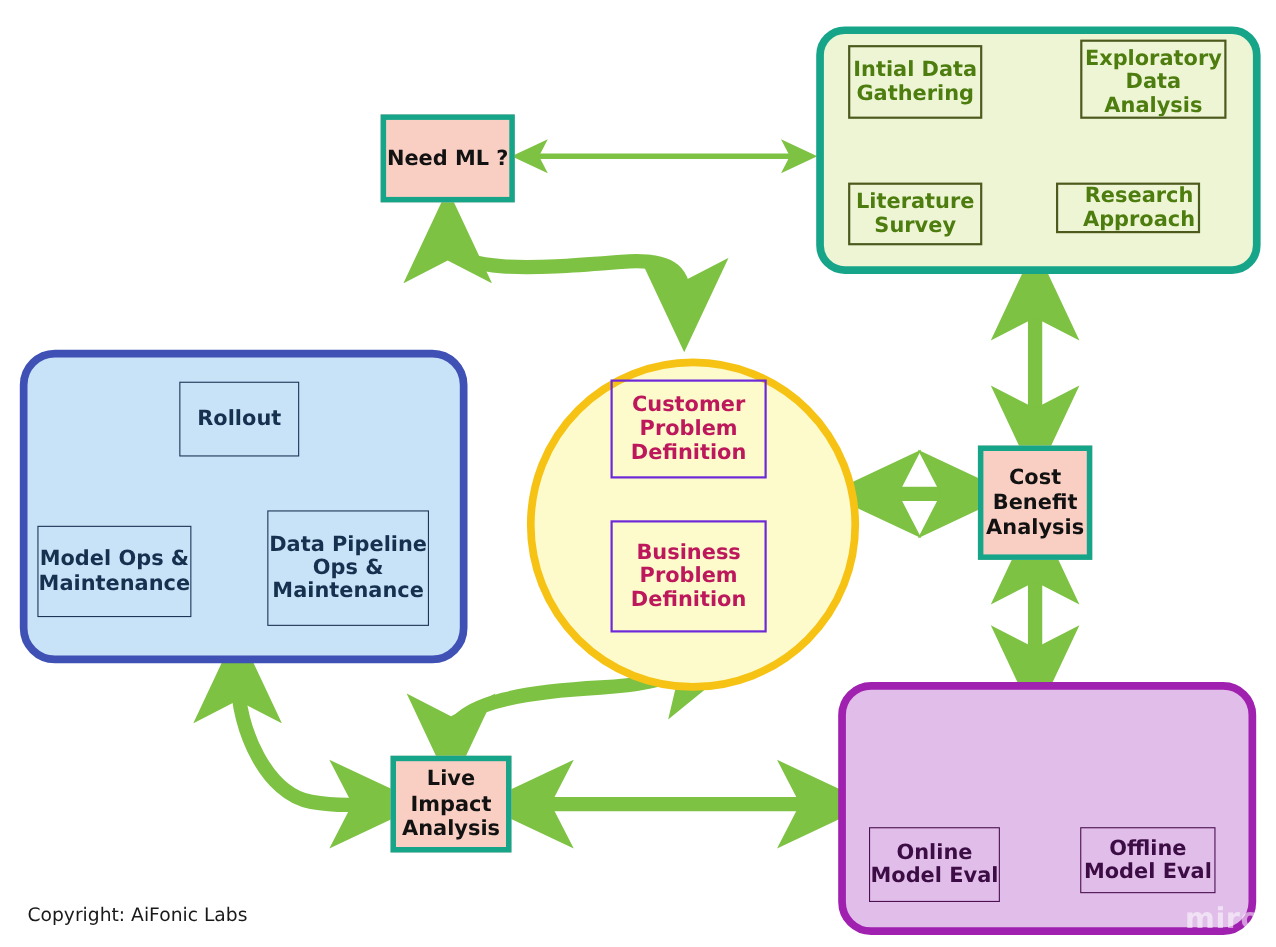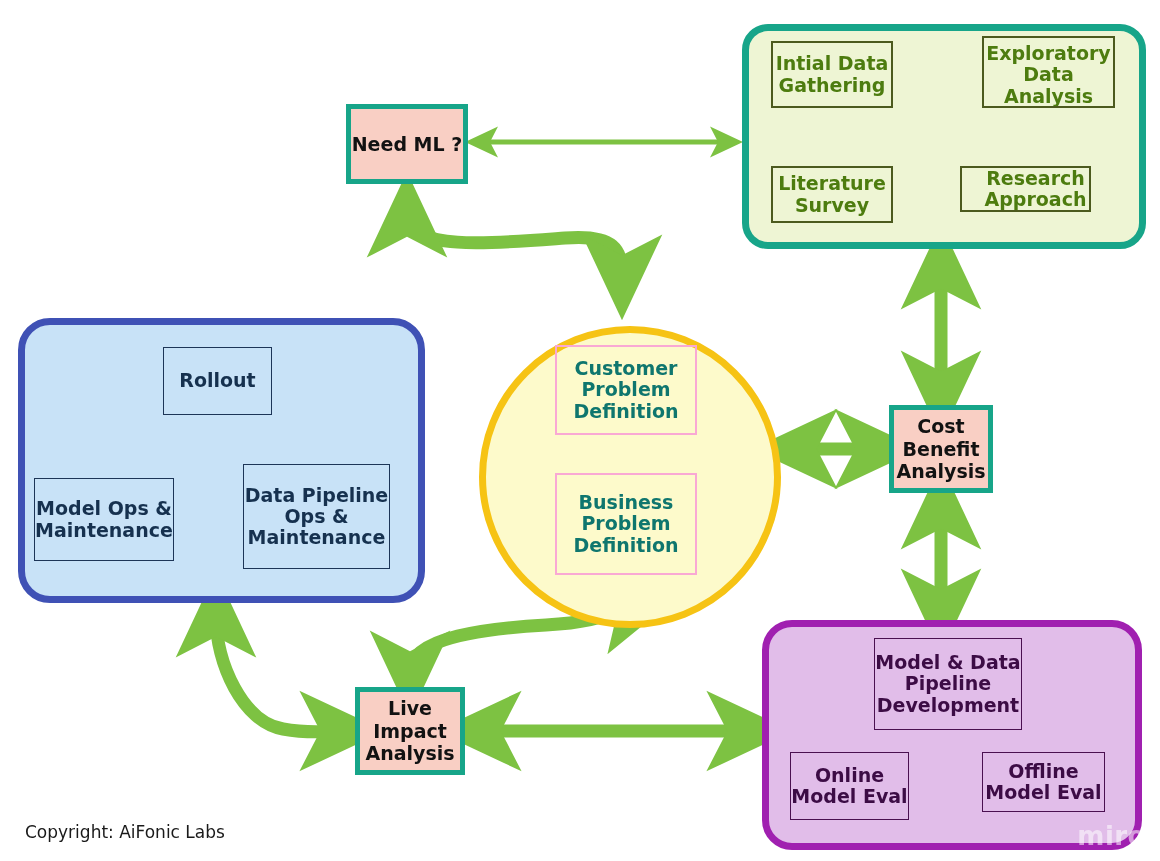--- a/index.html
+++ b/index.html
@@ -90,22 +90,22 @@
     color: #16314F;
     font-size: 19px;
   }
   .node-rollout        { left: 163px; top: 347px; width: 109px; height: 68px; }
   .node-modelops       { left: 34px;  top: 478px; width: 140px; height: 83px; }
   .node-datapipeline   { left: 243px; top: 464px; width: 147px; height: 105px; }
 
   
   .n-yellow {
     background: transparent;
-    border: 2px solid #f9a8d4;
-    color: #0f766e;
+    border: 2px solid #6d28d9;
+    color: #be185d;
     font-size: 19px;
   }
   .node-customer-prob  { left: 555px; top: 345px; width: 142px; height: 90px; }
   .node-business-prob  { left: 555px; top: 473px; width: 142px; height: 102px; }
 
   
   .n-purple {
     background: transparent;
     border: 1px solid #4A1050;
     color: #3C0C45;
@@ -124,21 +124,21 @@
     display: flex;
     align-items: center;
     justify-content: center;
     text-align: center;
     font-weight: bold;
     font-size: 19px;
     color: #121212;
     line-height: 1.18;
   }
   .box-need-ml   { left: 346px; top: 104px; width: 122px; height: 80px; text-align: center; }
-  .box-cost      { left: 889px; top: 405px; width: 104px; height: 88px; }
+  .box-cost      { left: 889px; top: 405px; width: 104px; height: 104px; }
   .box-live      { left: 355px; top: 687px; width: 110px; height: 88px; }
 
   
   .copyright {
     position: absolute;
     left: 25px; top: 822px;
     font-family: "DejaVu Sans", sans-serif;
     font-size: 17px;
     color: #1a1a1a;
     white-space: nowrap;
@@ -255,23 +255,20 @@
 
   <div class="node n-yellow node-customer-prob">
     <span>Customer Problem Definition</span>
   </div>
   <div class="node n-yellow node-business-prob">
     <span>Business Problem Definition</span>
   </div>
 
   <div class="group-panel panel-purple"></div>
 
-  <div class="node n-purple node-mdp-dev">
-    <span>Model &amp; Data Pipeline Development</span>
-  </div>
   <div class="node n-purple node-online-eval">
     <span>Online Model Eval</span>
   </div>
   <div class="node n-purple node-offline-eval">
     <span>Offline Model Eval</span>
   </div>
 
   <div class="pink-box box-need-ml">
     <span>Need ML ?</span>
   </div>

